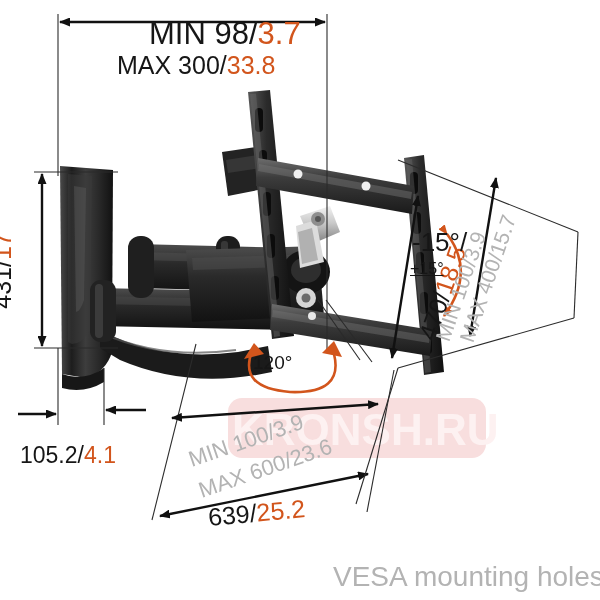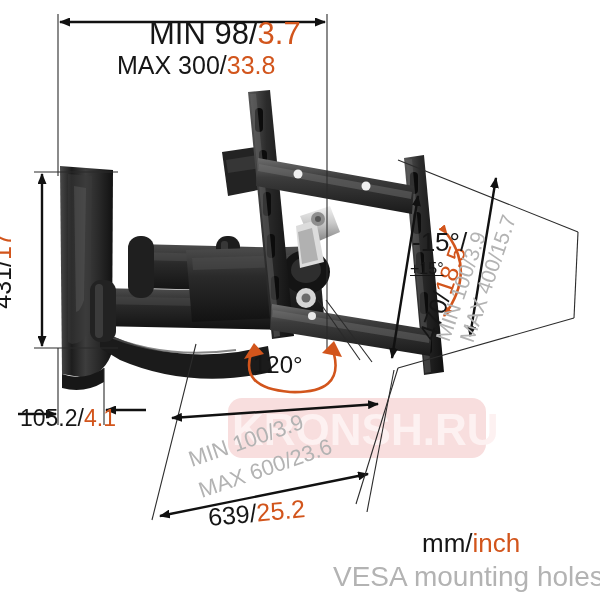--- a/index.html
+++ b/index.html
@@ -32,25 +32,25 @@
   .gry { color: #b3b3b3; }
   .lbl-top1 { left: 133px; top: 18px; font-size: 31px; letter-spacing: 0px; margin-left: 16px; }
   .lbl-top2 { left: 117px; top: 53px; font-size: 25px; }
   .lbl-left {
     left: -36px;
     top: 258px;
     font-size: 25px;
     transform: rotate(-90deg);
     transform-origin: center center;
   }
-  .lbl-1052 { left: 20px; top: 407px; font-size: 23px; }
+  .lbl-1052 { left: 20px; top: 444px; font-size: 23px; }
   .lbl-639  { left: 207px; top: 505px; font-size: 25px; transform: rotate(-5.2deg); transform-origin: left top; }
   .lbl-deg1 { left: 412px; top: 229px; font-size: 26px; }
   .lbl-deg2 { left: 410px; top: 261px; font-size: 16px; text-decoration: underline; }
-  .lbl-120  { left: 253px; top: 353px; font-size: 24px; }
+  .lbl-120  { left: 253px; top: 353px; font-size: 19px; }
   .lbl-470  { left: 415px; top: 335px; font-size: 25px; transform: rotate(-71deg); transform-origin: left top; }
   .lbl-minr { left: 432px; top: 337px; font-size: 21px; transform: rotate(-71deg); transform-origin: left top; }
   .lbl-maxr { left: 456px; top: 338px; font-size: 21px; transform: rotate(-71deg); transform-origin: left top; }
   .lbl-minb { left: 186px; top: 450px; font-size: 22px; transform: rotate(-19deg); transform-origin: left top; }
   .lbl-maxb { left: 196px; top: 481px; font-size: 22px; transform: rotate(-19deg); transform-origin: left top; }
   .lbl-mm   { left: 422px; top: 530px; font-size: 26px; }
   .lbl-vesa { left: 333px; top: 563px; font-size: 28px; }
 </style>
 </head>
 <body>
@@ -274,19 +274,16 @@
   <div class="txt lbl-minr gry">MIN 100/3.9</div>
   <div class="txt lbl-maxr gry">MAX 400/15.7</div>
 
   <div class="txt lbl-minb gry">MIN 100/3.9</div>
   <div class="txt lbl-maxb gry">MAX 600/23.6</div>
 
   <div class="txt lbl-deg1 blk">-15°/</div>
   <div class="txt lbl-deg2 blk">+15°</div>
   <div class="txt lbl-120 blk">120°</div>
 
-  <div class="txt lbl-mm">
-    <span class="blk">mm</span><span class="blk">/</span><span class="org">inch</span>
-  </div>
 
   <div class="txt lbl-vesa gry">VESA mounting holes</div>
 
 </div>
 
 </body></html>

